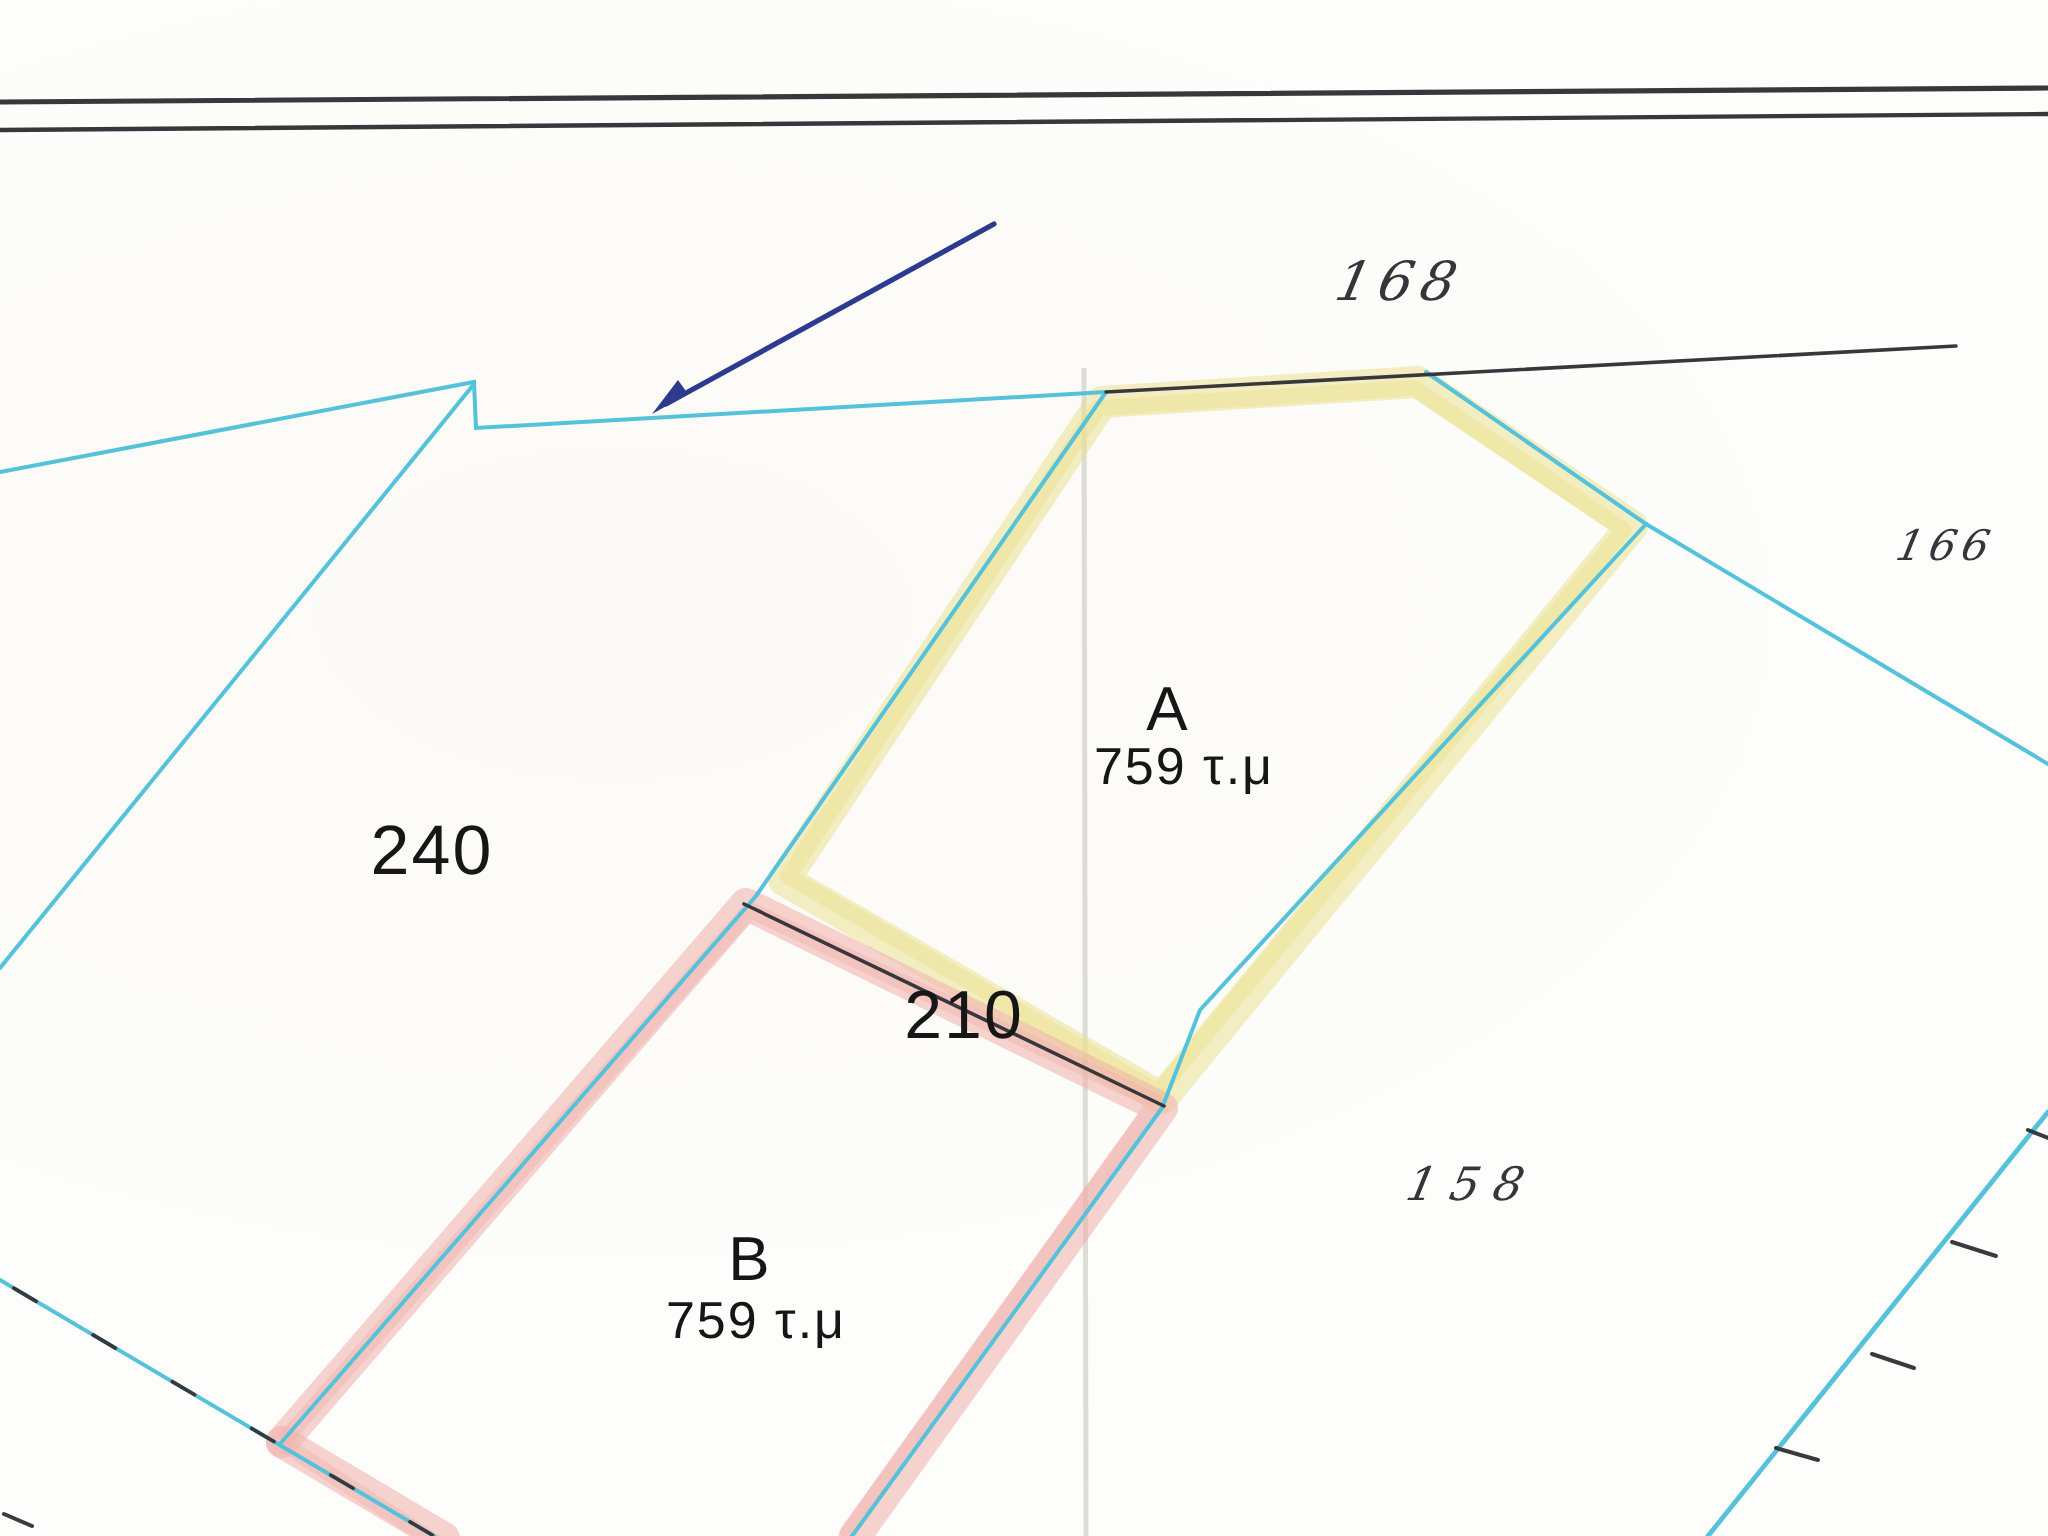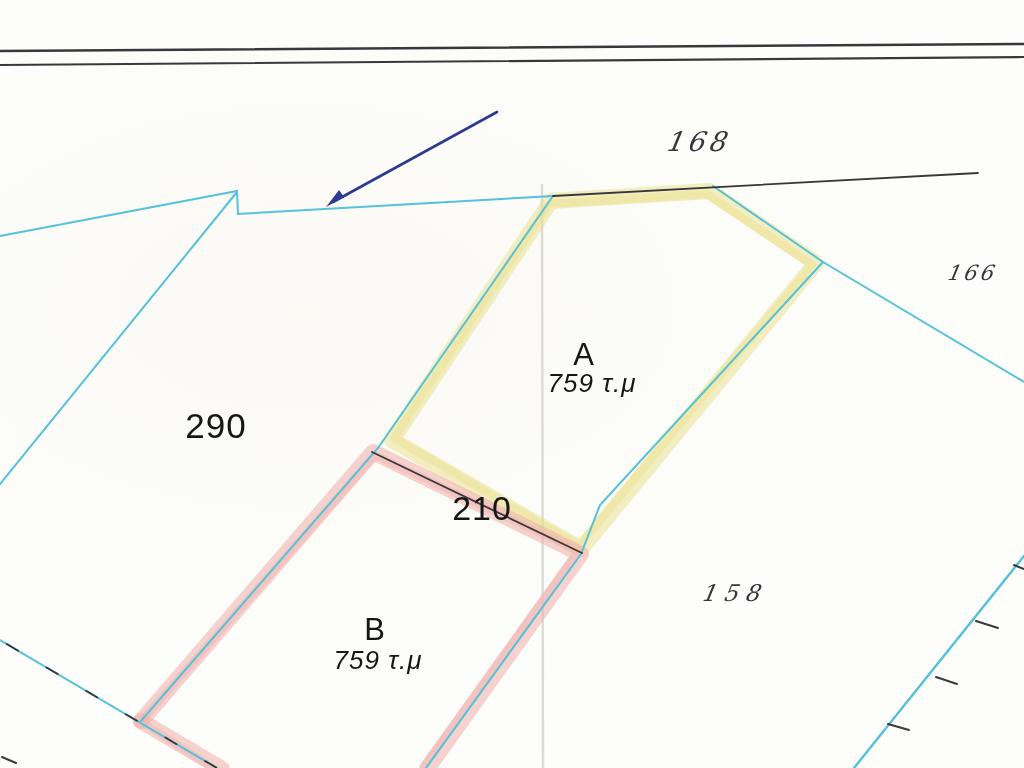--- a/index.html
+++ b/index.html
@@ -33,21 +33,21 @@
     font-family:"DejaVu Serif",serif;
     font-style:italic;
     transform:skewX(-12deg);
   }
   .lbl-168{left:658px;top:126px;width:84px;font-size:27px;letter-spacing:4px;}
   .lbl-166{left:938px;top:261px;width:70px;font-size:21px;letter-spacing:3px;}
   .lbl-158{left:694px;top:580px;width:84px;font-size:23px;letter-spacing:7px;}
   .lbl-156{left:178px;top:406px;width:76px;font-size:35px;letter-spacing:1px;}
   .lbl-157{left:444px;top:489px;width:76px;font-size:34px;letter-spacing:1px;}
   .plot-name{font-size:31px;letter-spacing:1px;}
-  .plot-area{font-size:26px;letter-spacing:1px;font-style:italic;}
+  .plot-area{font-size:26px;letter-spacing:1px;}
   .lbl-a-name{left:560px;top:337px;width:48px;}
   .lbl-a-area{left:536px;top:368px;width:112px;}
   .lbl-b-name{left:351px;top:612px;width:48px;}
   .lbl-b-area{left:322px;top:645px;width:112px;}
 </style>
 </head>
 <body>
 
 <div class="page">
 
@@ -96,21 +96,21 @@
     </g>
 
     <g>
       <line class="navy-line" x1="497" y1="112" x2="333" y2="202"></line>
       <polygon class="navy-head" points="326,207 344,197 339,190"></polygon>
     </g>
   </svg>
 
   <div class="label handwritten lbl-168">168</div>
   <div class="label handwritten lbl-166">166</div>
-  <div class="label printed lbl-156">290</div>
+  <div class="label printed lbl-156">240</div>
   <div class="label printed lbl-157">210</div>
   <div class="label handwritten lbl-158">158</div>
 
   <div class="label printed plot-name lbl-a-name">A</div>
   <div class="label printed plot-area lbl-a-area">759 τ.μ</div>
 
   <div class="label printed plot-name lbl-b-name">B</div>
   <div class="label printed plot-area lbl-b-area">759 τ.μ</div>
 
 </div>

